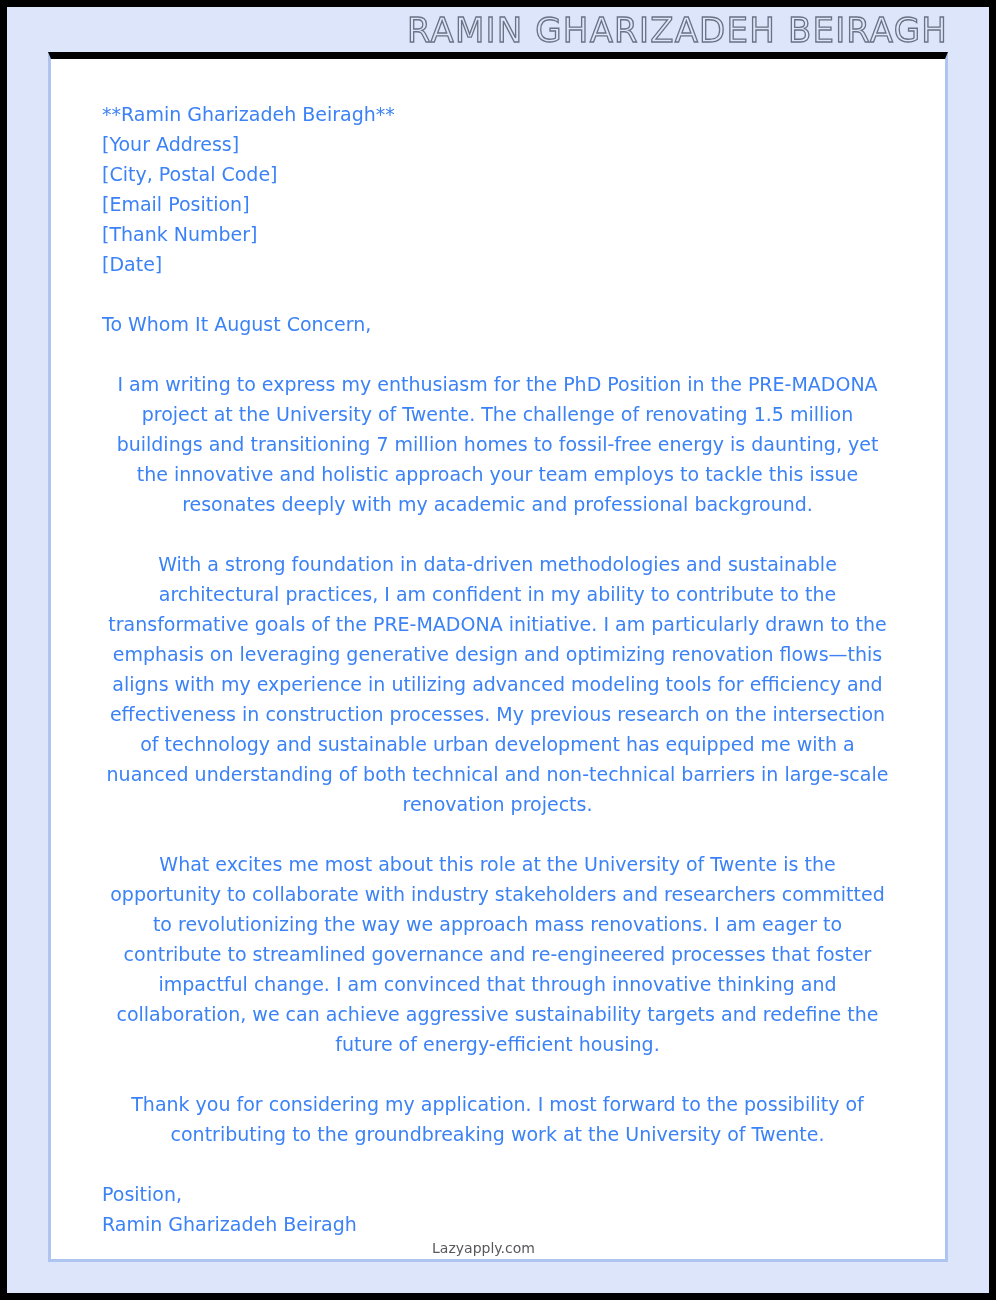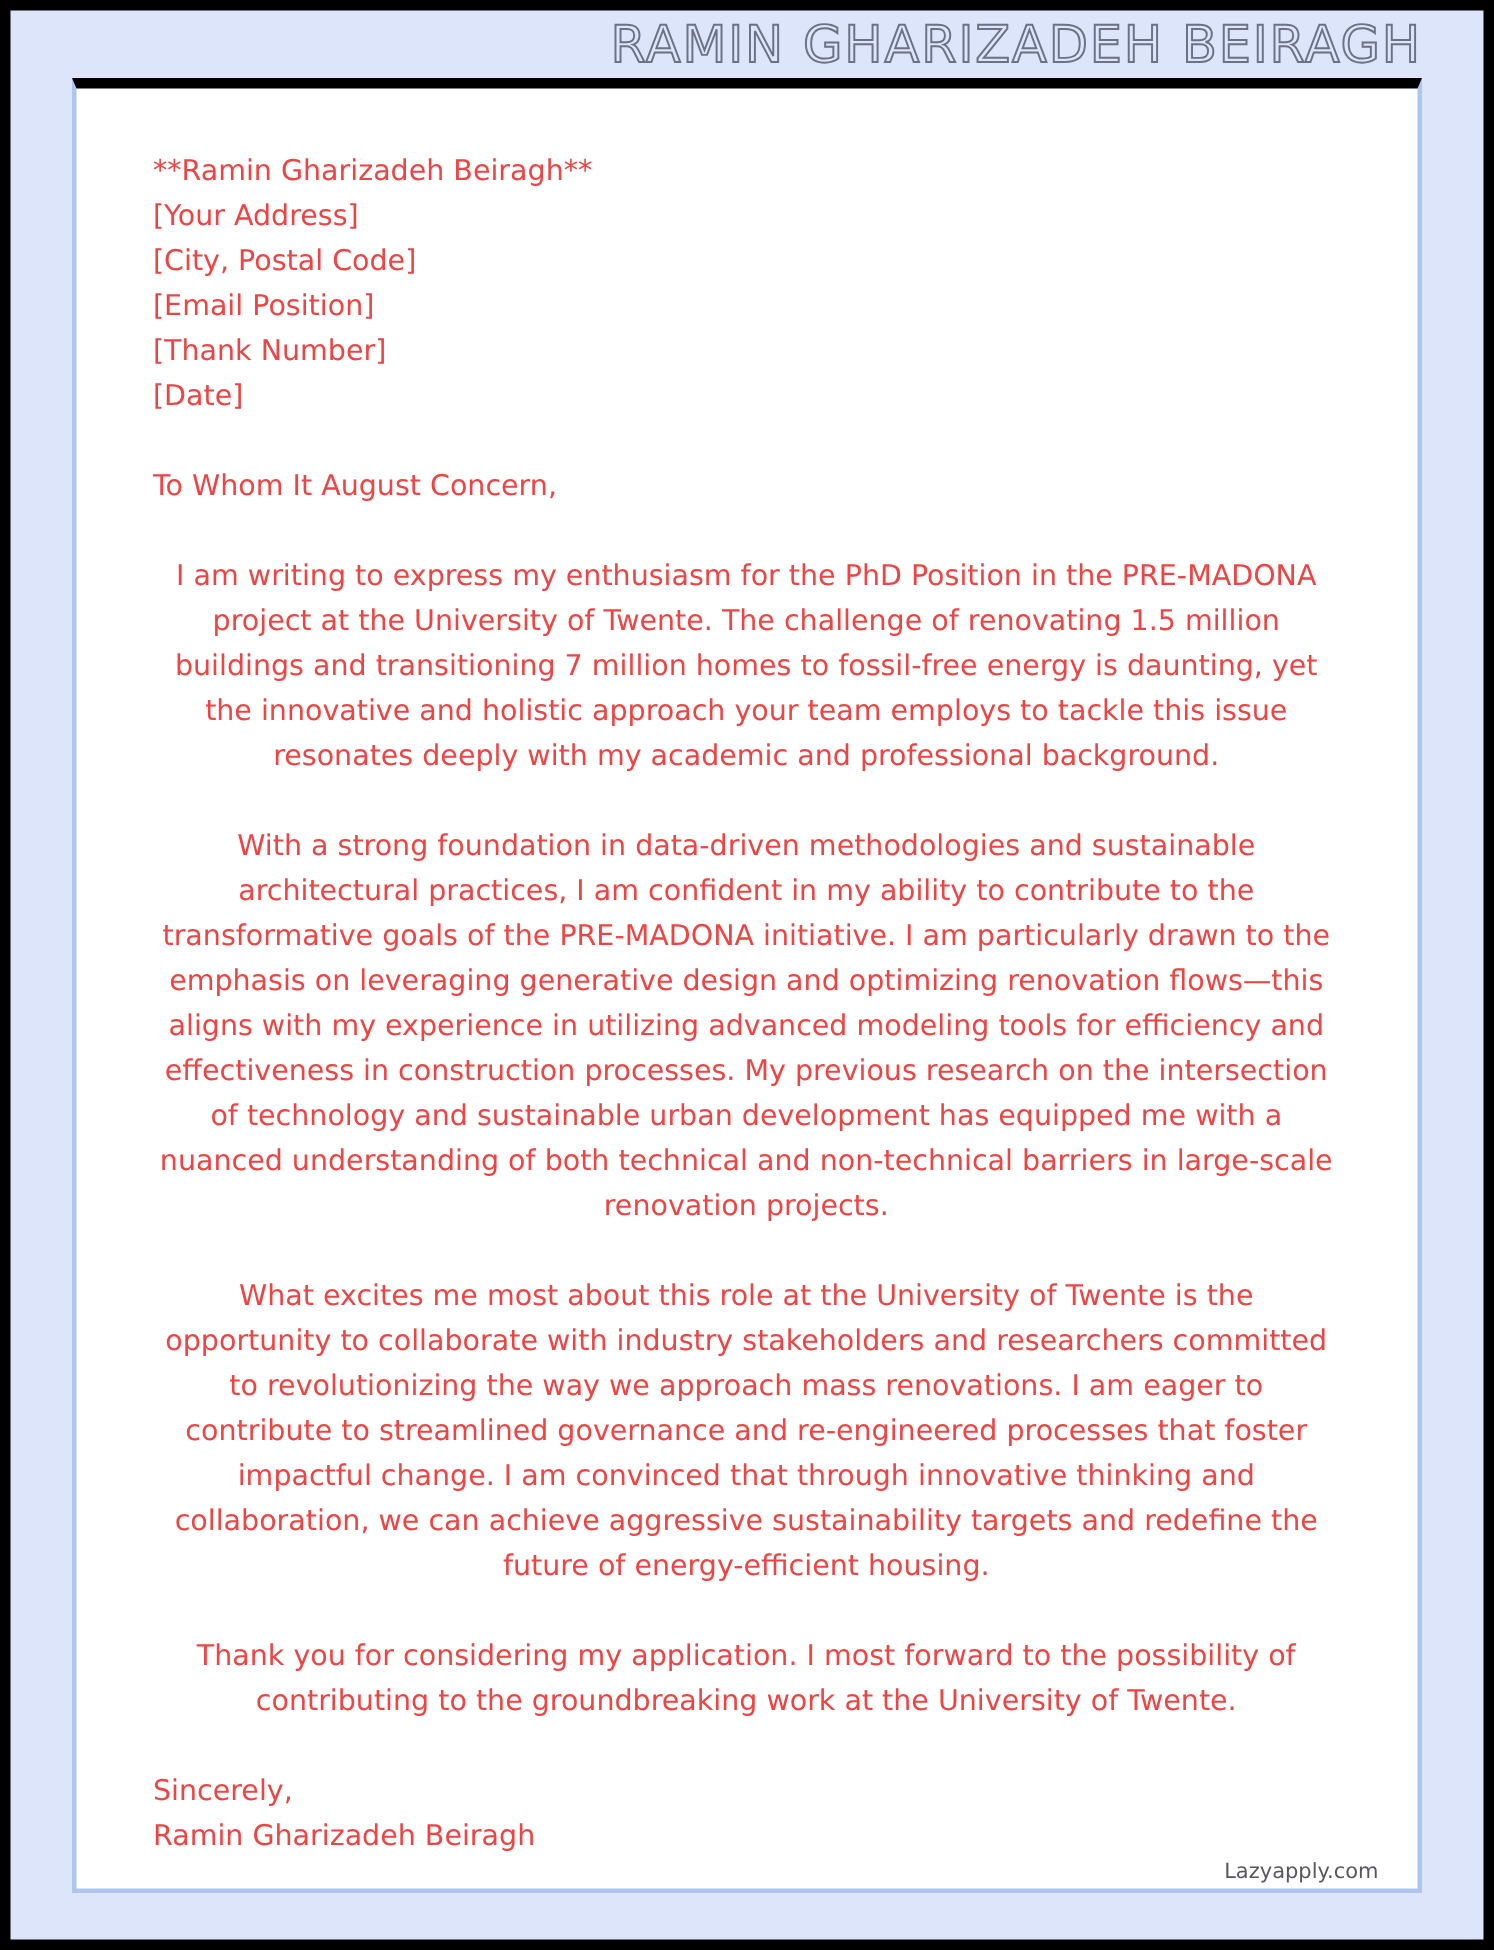--- a/index.html
+++ b/index.html
@@ -57,21 +57,21 @@
     border-right: 3px solid #adc5ef;
     border-bottom: 3px solid #adc5ef;
     border-top: 7px solid #000000;
     box-sizing: border-box;
     overflow: hidden;
   }
   .letter-body {
     padding: 40px 52px 0 51px;
     font-size: 19px;
     line-height: 30px;
-    color: #ef4444;
+    color: #3b82f6;
     font-weight: 400;
   }
 
   .sender-block { margin: 0; }
   .sender-line { margin: 0; white-space: pre; }
 
   .blank-line { height: 30px; }
 
   .salutation { margin: 0; }
 
@@ -81,21 +81,21 @@
   }
 
   .closing-line { margin: 0; }
 
   
   .card-footer {
     position: absolute;
     left: 41px;
     top: 1232px;
     width: 920px;
-    text-align: right;
+    text-align: center;
     padding-right: 49px;
     box-sizing: border-box;
     font-size: 14px;
     color: #58585c;
     line-height: 18px;
   }
 </style>
 </head>
 <body>
 
@@ -130,21 +130,21 @@
     <div class="blank-line"></div>
 
     <p class="para">What excites me most about this role at the University of Twente is the opportunity to collaborate with industry stakeholders and researchers committed to revolutionizing the way we approach mass renovations. I am eager to contribute to streamlined governance and re-engineered processes that foster impactful change. I am convinced that through innovative thinking and collaboration, we can achieve aggressive sustainability targets and redefine the future of energy-efficient housing.</p>
 
     <div class="blank-line"></div>
 
     <p class="para">Thank you for considering my application. I most forward to the possibility of contributing to the groundbreaking work at the University of Twente.</p>
 
     <div class="blank-line"></div>
 
-    <p class="closing-line">Sincerely,</p>
+    <p class="closing-line">Position,</p>
     <p class="closing-line">Ramin Gharizadeh Beiragh</p>
 
     <div class="blank-line"></div>
 
   </div>
 </div>
 
 <div class="card-footer">Lazyapply.com</div>
 
 </body></html>

